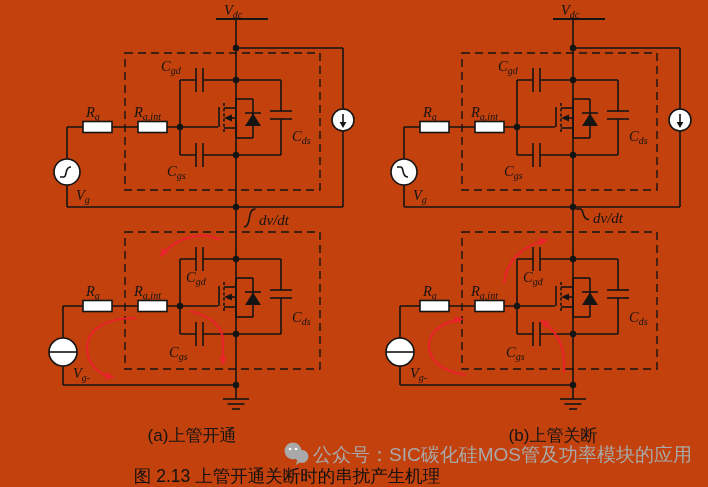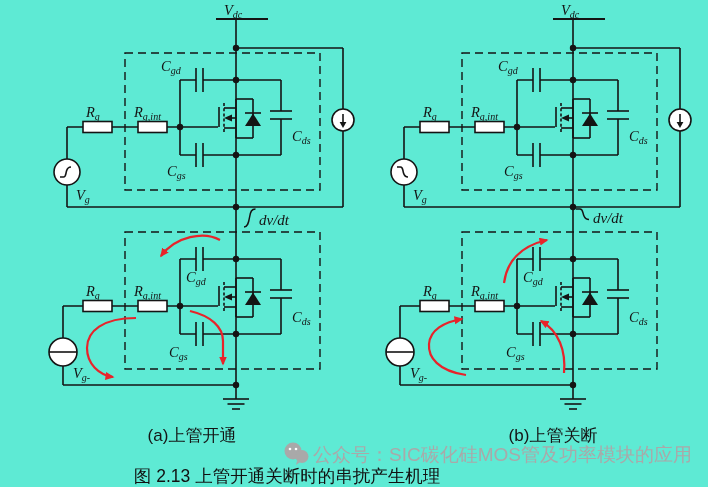--- a/index.html
+++ b/index.html
@@ -1,16 +1,16 @@
 <!DOCTYPE html>
 <html><head>
 <meta charset="utf-8">
 <style>
   html,body{margin:0;padding:0;background:#ffffff;}
-  .stage{position:relative;width:708px;height:487px;background:#5eead4;overflow:hidden;
+  .stage{position:relative;width:708px;height:487px;background:#c2410c;overflow:hidden;
          font-family:"Liberation Serif",serif;}
   svg{display:block}
   
   .fillink{fill:#141414;stroke:none;}
   .dot{fill:#141414;stroke:none;}
   .comp{fill:#ffffff;}
   .dash{stroke-dasharray:8 5;stroke-width:1.4;}
   .sym{font:italic 14.5px "Liberation Serif",serif;fill:#141414;stroke:none;}
   .sym .sub{font-size:10px;font-style:italic;}
   .dvdt{font:italic 15px "Liberation Serif",serif;fill:#141414;stroke:none;}

